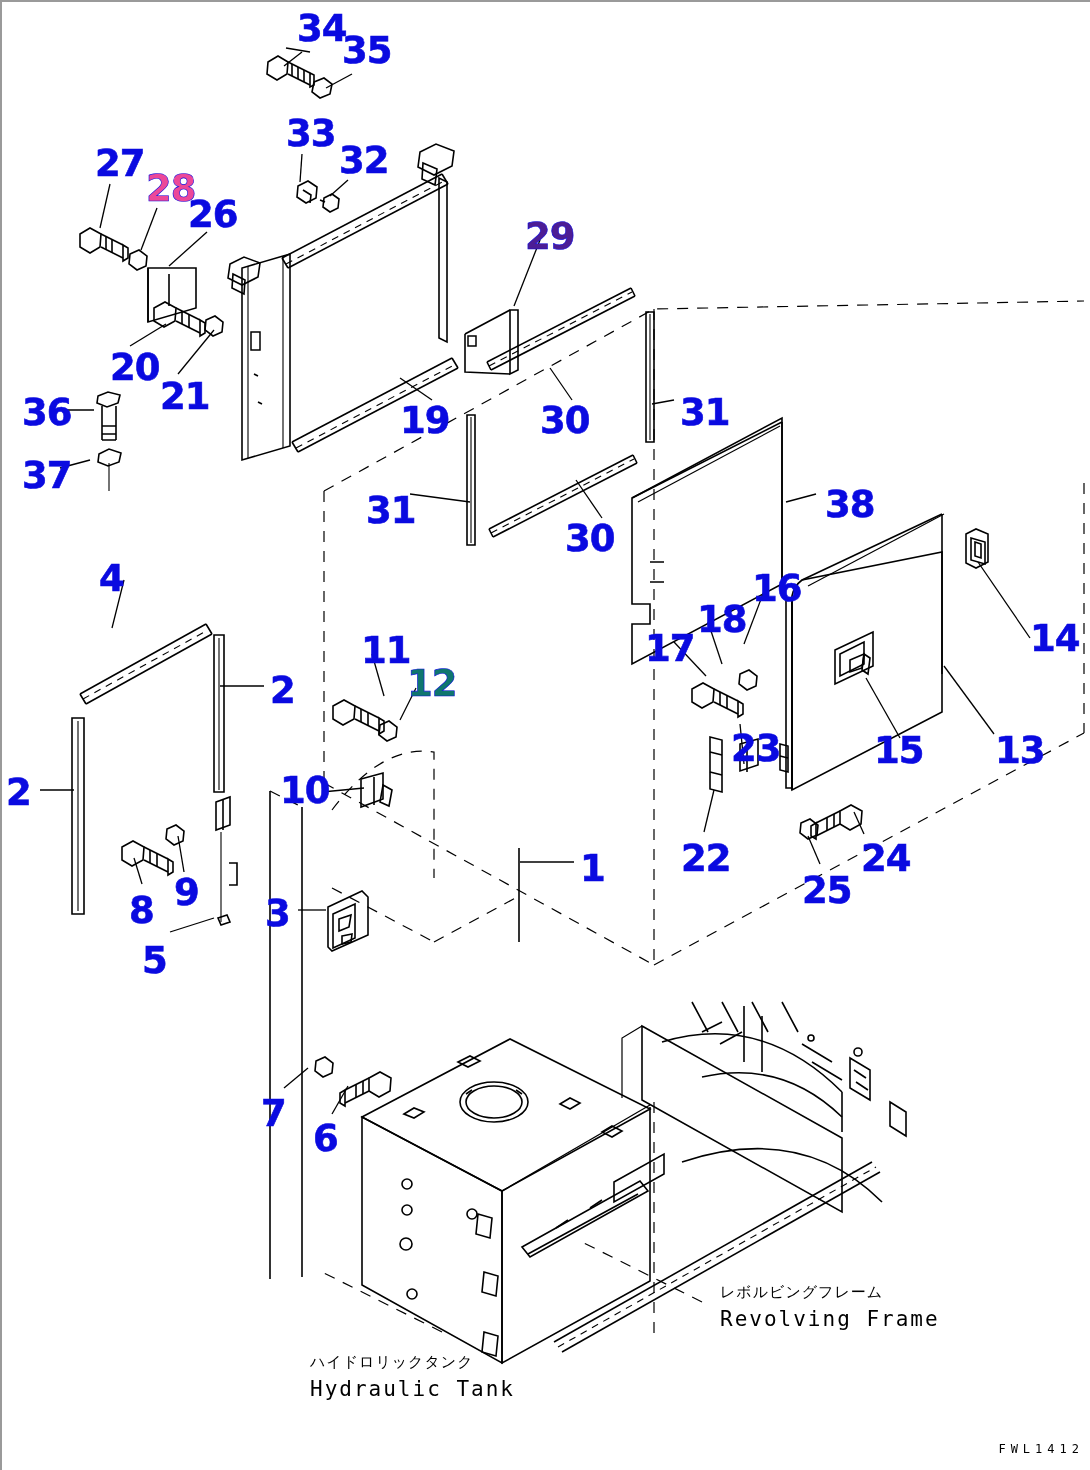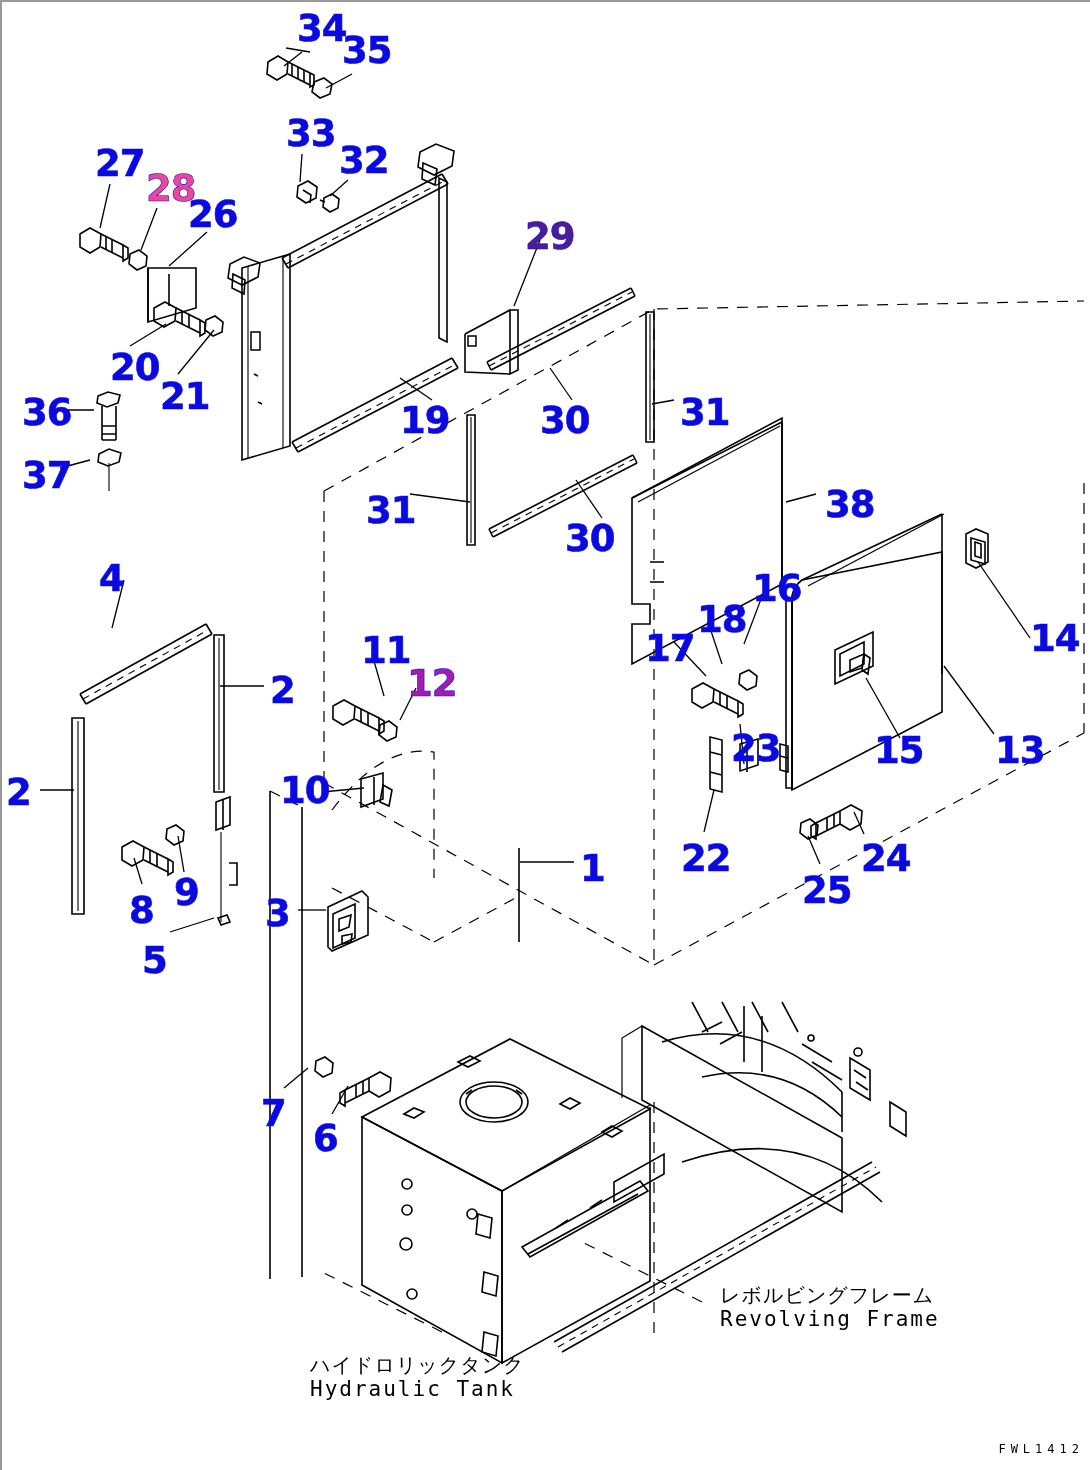--- a/index.html
+++ b/index.html
@@ -23,21 +23,21 @@
     line-height:1;
     letter-spacing:-1px;
     white-space:nowrap;
     -webkit-text-stroke:0.6px #0a0ae0;
     user-select:none;
   }
   .jp-label{
     position:absolute;
     color:#000;
     font-family:"DejaVu Sans",sans-serif;
-    font-size:20px;
+    font-size:15px;
     line-height:1.18;
     white-space:nowrap;
     letter-spacing:1px;
   }
   .en-label{
     position:absolute;
     color:#000;
     font-family:"DejaVu Sans Mono","Liberation Mono",monospace;
     font-size:21px;
     line-height:1.1;
@@ -448,21 +448,21 @@
       <div class="callout" style="left: 20px; top: 455px; color: rgb(10, 10, 224);">37</div>
       <div class="callout" style="left: 364px; top: 490px; color: rgb(10, 10, 224);">31</div>
       <div class="callout" style="left: 823px; top: 484px; color: rgb(10, 10, 224);">38</div>
       <div class="callout" style="left: 563px; top: 518px; color: rgb(10, 10, 224);">30</div>
       <div class="callout" style="left: 97px; top: 558px; color: rgb(10, 10, 224);">4</div>
       <div class="callout" style="left: 750px; top: 568px; color: rgb(10, 10, 224);">16</div>
       <div class="callout" style="left: 695px; top: 599px; color: rgb(10, 10, 224);">18</div>
       <div class="callout" style="left: 643px; top: 628px; color: rgb(10, 10, 224);">17</div>
       <div class="callout" style="left: 359px; top: 630px; color: rgb(10, 10, 224);">11</div>
       <div class="callout" style="left: 1028px; top: 618px; color: rgb(10, 10, 224);">14</div>
-      <div class="callout" style="left: 405px; top: 663px; color: #a21caf;">12</div>
+      <div class="callout" style="left: 405px; top: 663px; color: #0f766e;">12</div>
       <div class="callout" style="left: 268px; top: 670px; color: rgb(10, 10, 224);">2</div>
       <div class="callout" style="left: 872px; top: 730px; color: rgb(10, 10, 224);">15</div>
       <div class="callout" style="left: 993px; top: 730px; color: rgb(10, 10, 224);">13</div>
       <div class="callout" style="left: 4px; top: 772px; color: rgb(10, 10, 224);">2</div>
       <div class="callout" style="left: 278px; top: 770px; color: rgb(10, 10, 224);">10</div>
       <div class="callout" style="left: 729px; top: 728px; color: rgb(10, 10, 224); text-align: center;">23</div>
       <div class="callout" style="left: 679px; top: 838px; color: rgb(10, 10, 224);">22</div>
       <div class="callout" style="left: 859px; top: 838px; color: rgb(10, 10, 224);">24</div>
       <div class="callout" style="left: 800px; top: 870px; color: rgb(10, 10, 224);">25</div>
       <div class="callout" style="left: 578px; top: 848px; color: rgb(10, 10, 224);">1</div>

